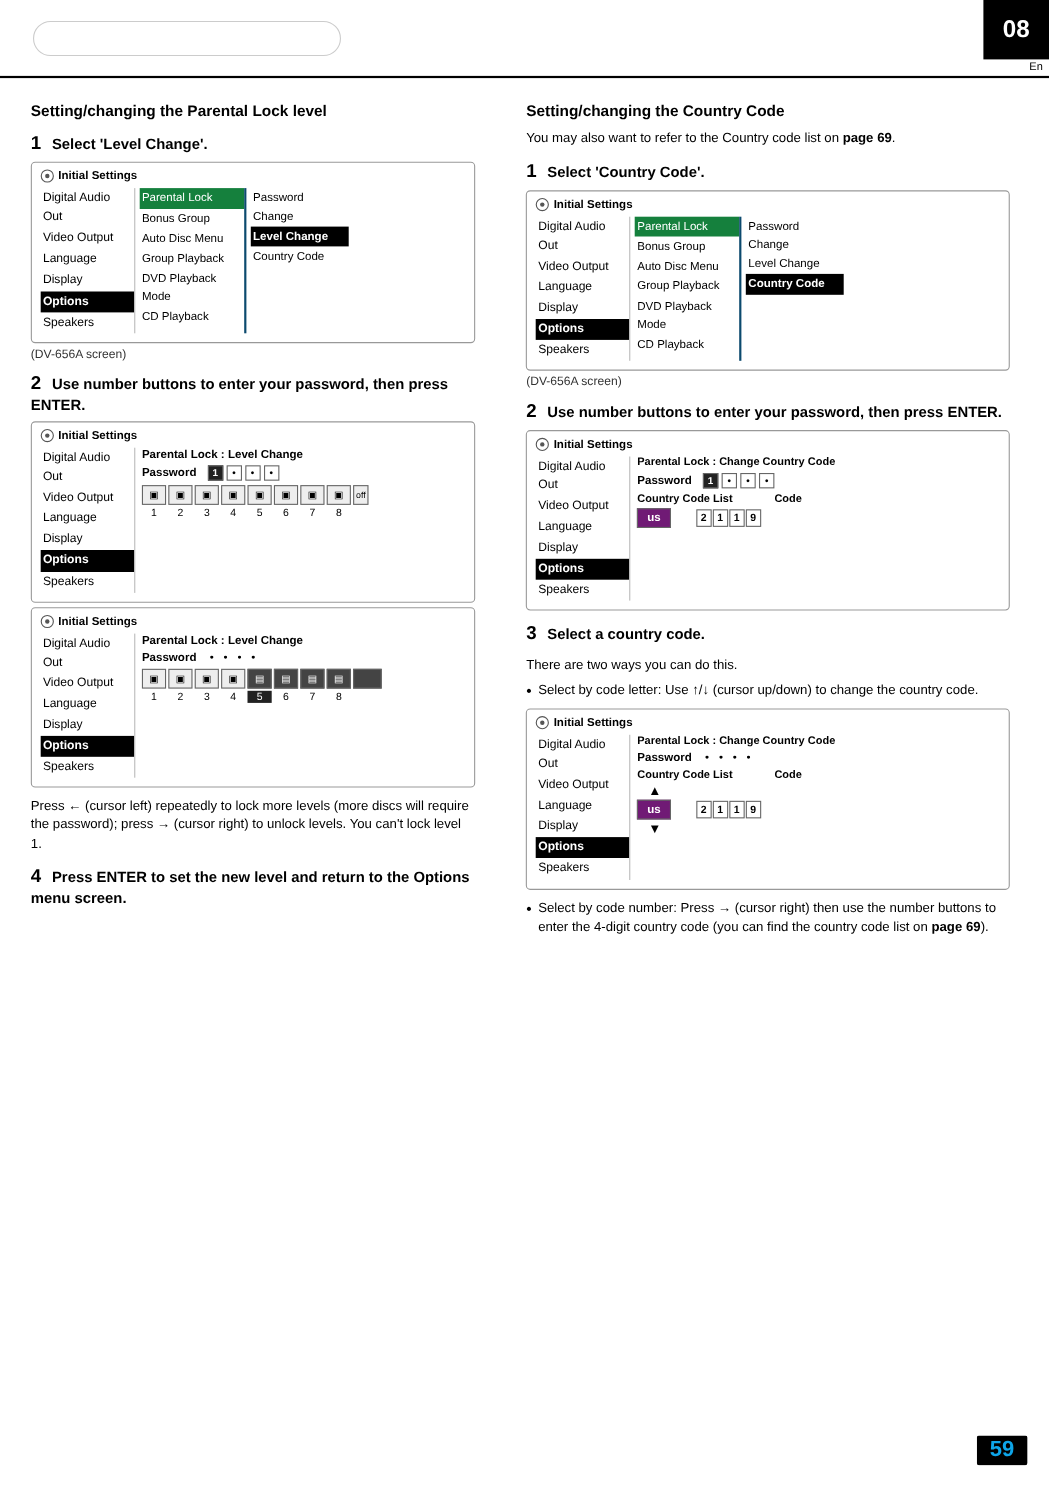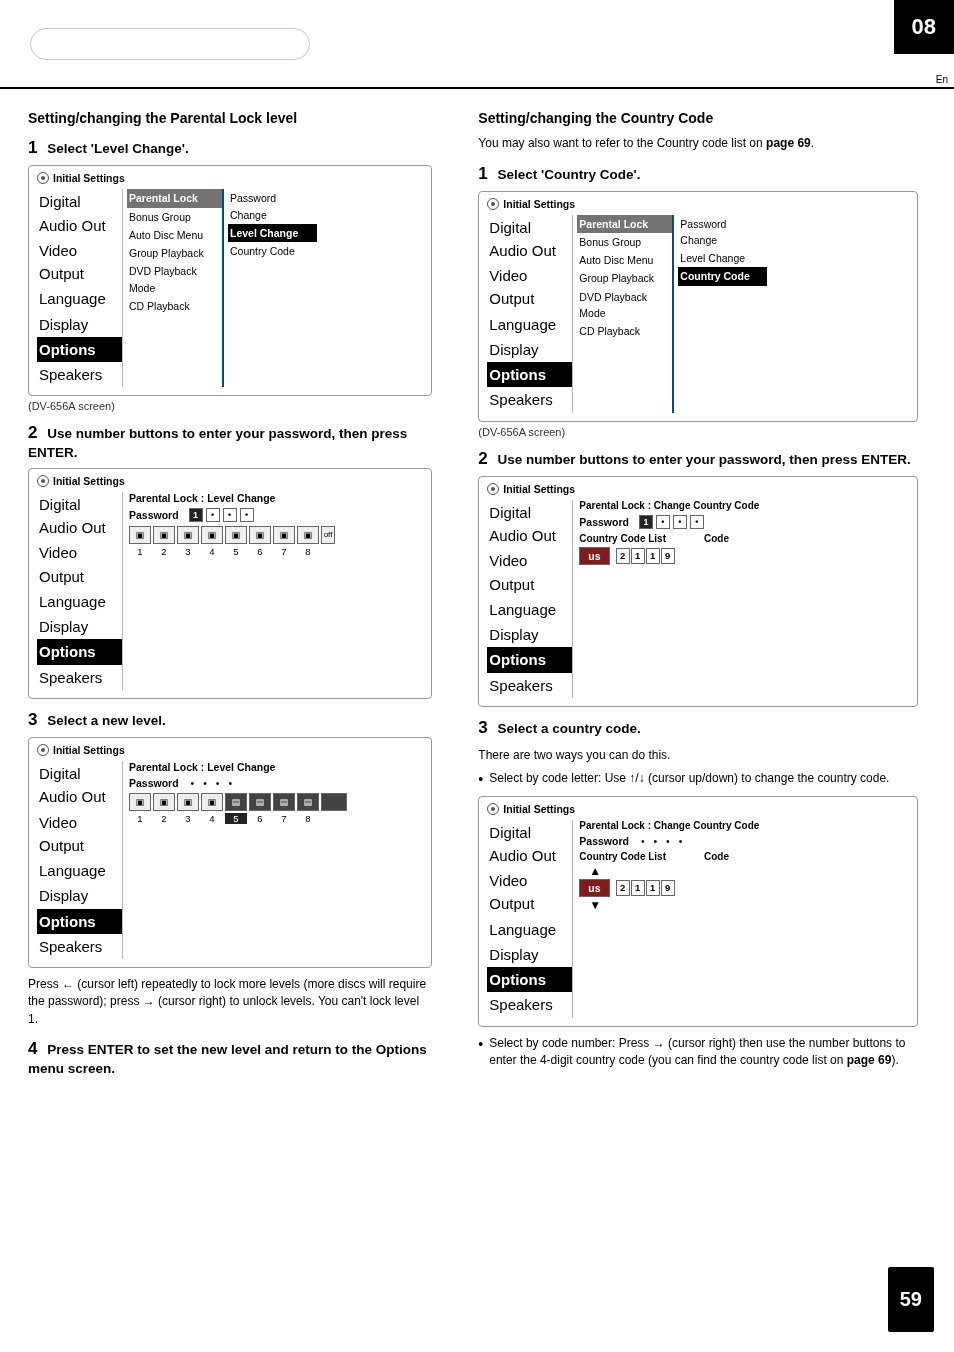--- a/index.html
+++ b/index.html
@@ -135,21 +135,21 @@
       top: 50%;
       left: 50%;
       transform: translate(-50%, -50%);
     }
     .screen-inner {
       display: flex;
       gap: 0;
     }
     .screen-left-col {
       width: 85px;
-      font-size: 15px;
+      font-size: 11px;
       line-height: 1.55;
     }
     .screen-left-col div {
       padding: 1px 2px;
     }
     .screen-left-col .highlighted {
       background: #000;
       color: #fff;
       font-weight: bold;
     }
@@ -157,23 +157,23 @@
       width: 100px;
       font-size: 10.5px;
       line-height: 1.55;
       border-left: 1px solid #bbb;
       padding-left: 4px;
     }
     .screen-mid-col div {
       padding: 1px 2px;
     }
     .screen-mid-col .highlighted {
-      background: #737373;
+      background: #15803d;
       color: #fff;
-      font-weight: bold;
+      font-weight: normal;
     }
     .screen-right-col {
       width: 95px;
       font-size: 10.5px;
       line-height: 1.55;
       border-left: 2px solid #0c4a6e;
       padding-left: 4px;
     }
     .screen-right-col div {
       padding: 1px 2px;
@@ -272,23 +272,23 @@
       margin: 8px 0 6px 0;
     }
     .body-text strong {
       font-weight: 900;
     }
     .cc-box {
       border: 1px solid #666;
       padding: 2px 8px;
       font-size: 10.5px;
       font-weight: bold;
-      background: #7f1d1d;
+      background: #701a75;
       color: #fff;
-      margin-right: 0;
+      margin-right: 17px;
     }
     .cc-code-box {
       display: flex;
       gap: 1px;
     }
     .cc-digit {
       width: 14px;
       height: 16px;
       border: 1px solid #666;
       display: flex;
@@ -312,21 +312,21 @@
       flex-shrink: 0;
     }
   </style>
 </head>
 <body>
 
 <div class="header">
   <div class="header-right">
     <div class="header-oval"></div>
   </div>
-  <div style="display:flex;flex-direction:column;align-items:flex-end;gap:18px;">
+  <div style="display:flex;flex-direction:column;align-items:flex-end;">
     <div class="header-page-num">08</div>
     <div class="header-page-sub">En</div>
   </div>
 </div>
 
 <div class="main-content">
 
   <div class="col-left">
 
     <div class="section-heading">Setting/changing the Parental Lock level</div>
@@ -418,24 +418,20 @@
               <div class="num-label">6</div>
               <div class="num-label">7</div>
               <div class="num-label">8</div>
               <div class="num-label" style="width:26px;"></div>
             </div>
           </div>
         </div>
       </div>
     </div>
 
-    <div class="step-heading">
-      <span class="step-num">3</span>
-      <span>Select a new level.</span>
-    </div>
 
     <div class="password-screen">
       <div class="screen-title-bar">
         <span class="disc-icon"></span>
         <span>Initial Settings</span>
       </div>
       <div style="display:flex;gap:0;">
         <div class="screen-left-col">
           <div>Digital Audio Out</div>
           <div>Video Output</div>
@@ -633,13 +629,13 @@
 
     <div class="bullet-item" style="margin-top:8px;">
       <span class="bullet-dot">•</span>
       <span>Select by code number: Press → (cursor right) then use the number buttons to enter the 4-digit country code (you can find the country code list on <strong>page 69</strong>).</span>
     </div>
 
   </div>
 
 </div>
 
-<div style="position:fixed;bottom:20px;right:20px;font-size:20px;font-weight:bold;background:#000;color:#ffffff;padding:21px 12px;border-radius:2px;">59</div>
+<div style="position:fixed;bottom:20px;right:20px;font-size:20px;font-weight:bold;background:#000;color:#0ea5e9;padding:2px 12px;border-radius:2px;">59</div>
 
 </body></html>

